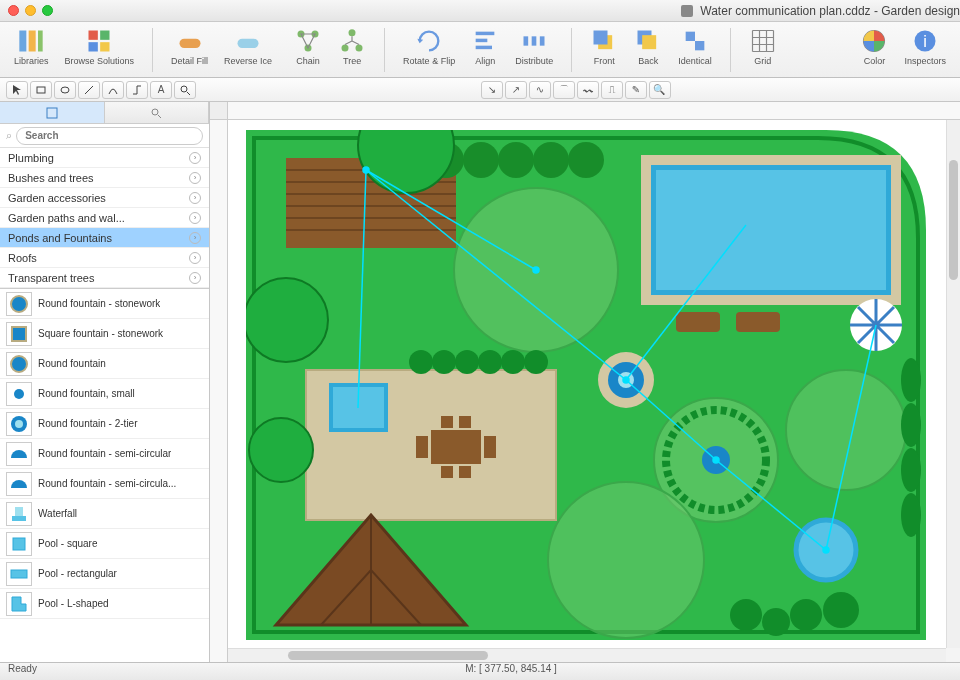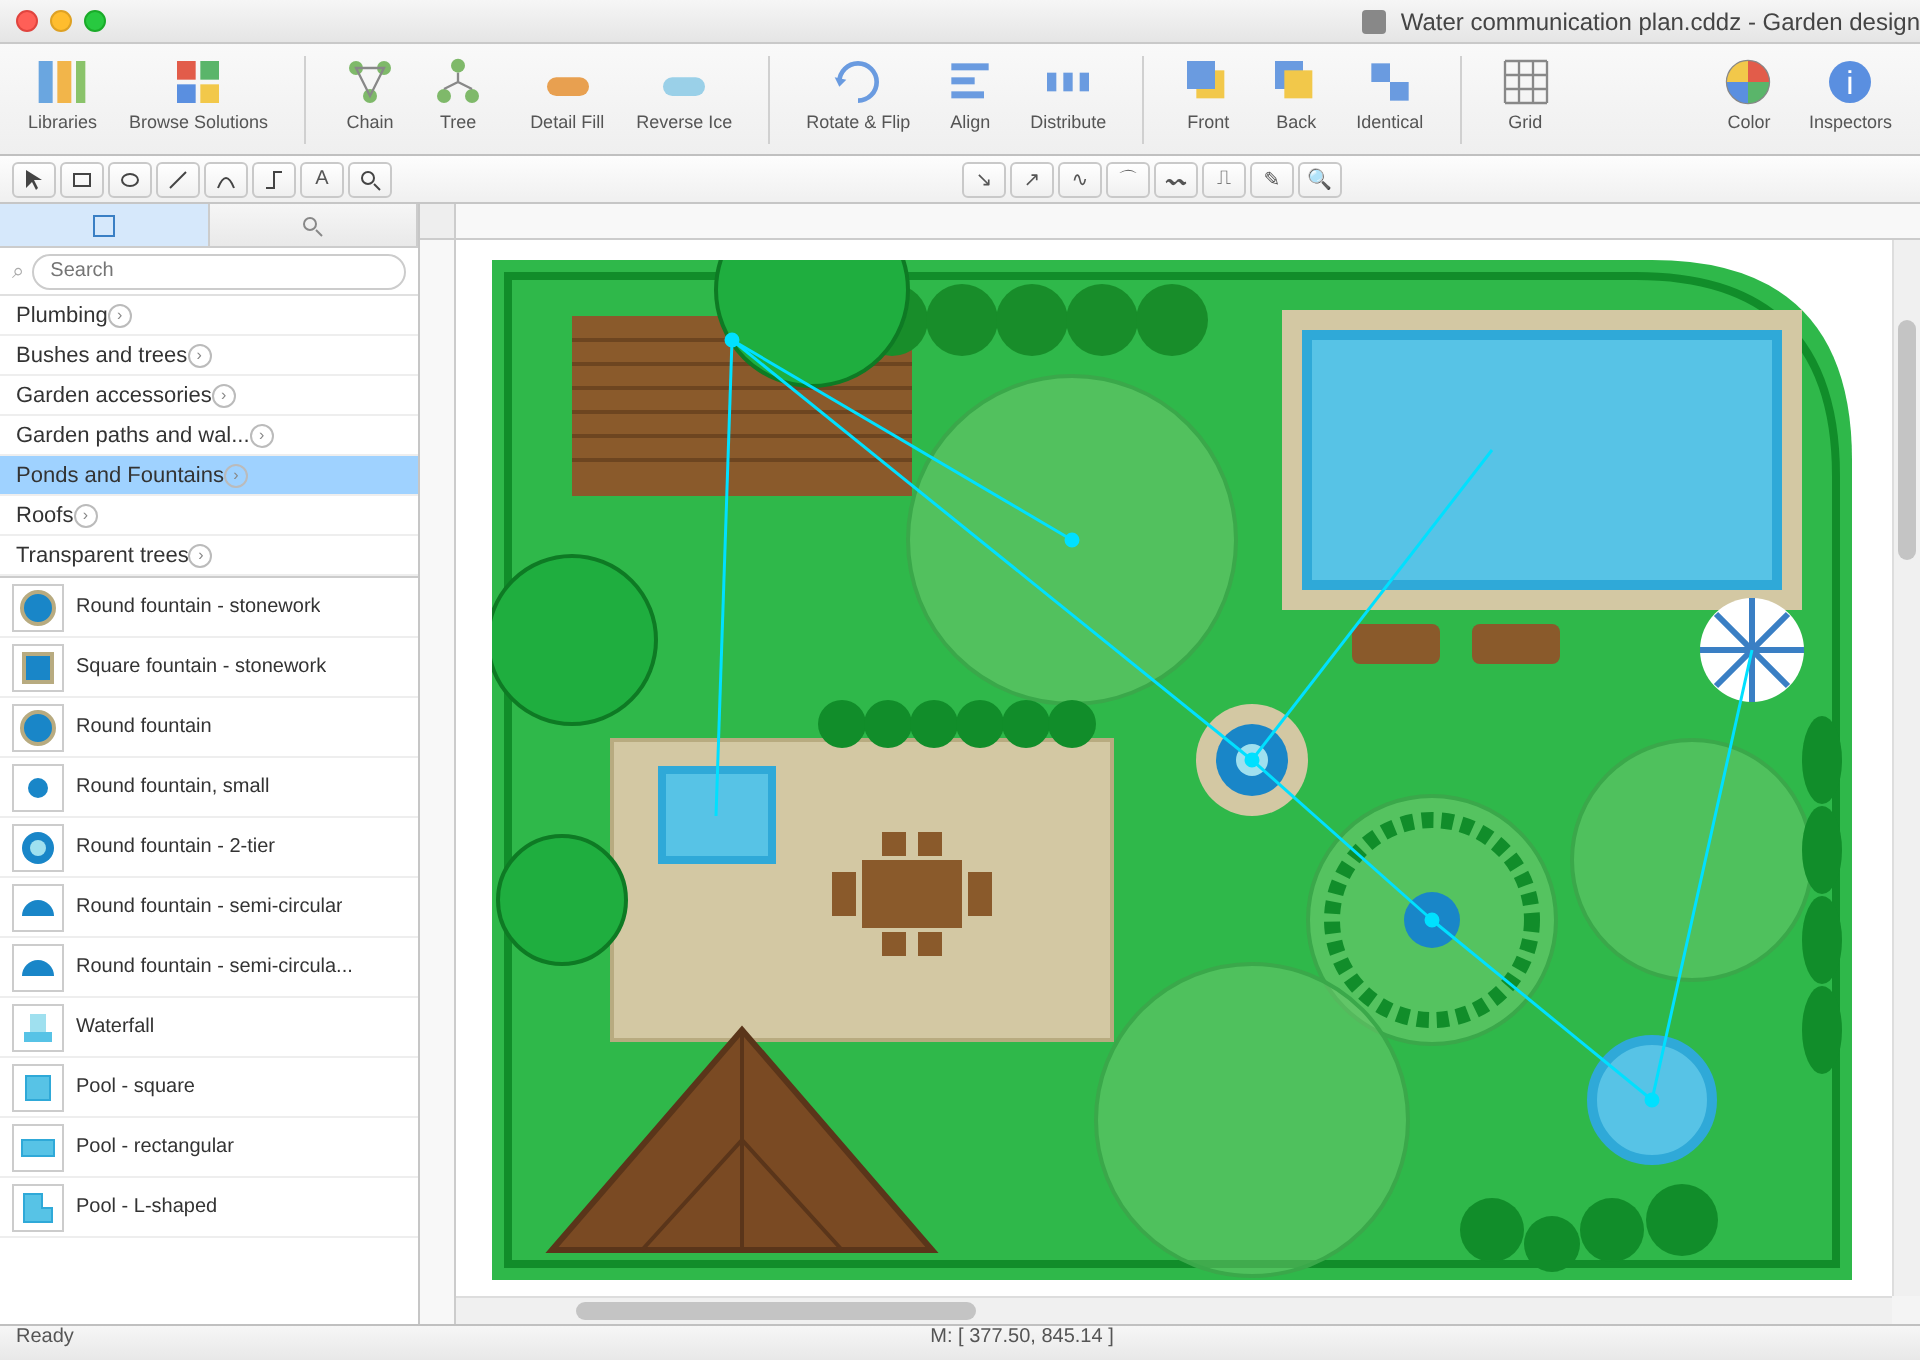--- a/index.html
+++ b/index.html
@@ -29,23 +29,23 @@
 .sbtn svg { width:12px; height:12px; }
 .spacer { flex:1; }
 
 
 .main { display:flex; height: calc(680px - 22px - 56px - 24px - 18px); }
 .sidebar { width: 210px; background:#fff; border-right:1px solid #c6c6c6; display:flex; flex-direction:column; }
 .side-tabs { height:22px; background:linear-gradient(#f6f6f6,#e9e9e9); border-bottom:1px solid #ccc; display:flex;}
 .side-tab { flex:1; display:flex; align-items:center; justify-content:center; border-right:1px solid #ccc; font-size:11px; color:#555;}
 .side-tab.active { background:#d6e8fb; }
 .searchrow { height:24px; display:flex; align-items:center; padding:0 6px; border-bottom:1px solid #e0e0e0;}
-.searchrow input { flex:1; height:18px; border:1px solid #ccc; border-radius:9px; padding:0 20px 0 8px; font-size:10px; outline:none;}
+.searchrow input { flex:1; height:18px; border:1px solid #ccc; border-radius:9px; padding:0 20px 0 8px; font-size:10px; outline:none;font-weight:bold;}
 .cat-list { border-bottom:1px solid #ccc; }
-.cat { height:20px; display:flex; align-items:center; padding:0 8px; border-bottom:1px solid #eee; font-size:11px; color:#333; cursor:pointer;}
+.cat { height:20px; display:flex; align-items:center; justify-content:space-between; padding:0 8px; border-bottom:1px solid #eee; font-size:11px; color:#333; cursor:pointer;}
 .cat.selected { background:#9fd2ff; }
 .cat .arrow { width:12px; height:12px; border:1px solid #bbb; border-radius:50%; font-size:8px; text-align:center; line-height:10px; color:#888;}
 .shape-list { flex:1; overflow-y:auto;}
 .shape { height:30px; display:flex; align-items:center; gap:6px; padding:0 6px; border-bottom:1px solid #eee; cursor:pointer;}
 .thumb { width:26px; height:24px; border:1px solid #ccc; background:#fff; display:flex; align-items:center; justify-content:center; }
 .thumb svg { width:20px; height:20px;}
 .shape .slbl { font-size:10px; color:#333; white-space:nowrap; overflow:hidden; text-overflow:ellipsis;}
 
 
 .canvas-wrap { flex:1; background:#f4f4f4; position:relative; overflow:hidden; display:flex;}
@@ -100,56 +100,56 @@
           </svg>
         </div>
       <span class="lbl">Browse Solutions</span>
     </div>
   </div>
   <div class="tool-sep"></div>
   <div class="tool-group">
     <div class="tool-btn">
       <div class="ic">
           <svg viewBox="0 0 24 24">
+            <rect x="3" y="10" width="18" height="8" rx="4" fill="#e8a050"></rect>
+          </svg>
+        </div>
+      <span class="lbl">Detail Fill</span>
+    </div>
+    <div class="tool-btn">
+      <div class="ic">
+          <svg viewBox="0 0 24 24">
+            <rect x="3" y="10" width="18" height="8" rx="4" fill="#9ad0e8"></rect>
+          </svg>
+        </div>
+      <span class="lbl">Reverse Ice</span>
+    </div>
+  </div>
+  <div class="tool-group">
+    <div class="tool-btn">
+      <div class="ic">
+          <svg viewBox="0 0 24 24">
             <circle cx="6" cy="6" r="3" fill="#7fb96a"></circle>
             <circle cx="18" cy="6" r="3" fill="#7fb96a"></circle>
             <circle cx="12" cy="18" r="3" fill="#7fb96a"></circle>
             <path d="M6 6 L18 6 L12 18 Z" fill="none" stroke="#888"></path>
           </svg>
         </div>
       <span class="lbl">Chain</span>
     </div>
     <div class="tool-btn">
       <div class="ic">
           <svg viewBox="0 0 24 24">
             <circle cx="12" cy="5" r="3" fill="#7fb96a"></circle>
             <circle cx="6" cy="18" r="3" fill="#7fb96a"></circle>
             <circle cx="18" cy="18" r="3" fill="#7fb96a"></circle>
             <path d="M12 8 L12 12 M12 12 L6 15 M12 12 L18 15" stroke="#888" fill="none"></path>
           </svg>
         </div>
       <span class="lbl">Tree</span>
-    </div>
-  </div>
-  <div class="tool-group">
-    <div class="tool-btn">
-      <div class="ic">
-          <svg viewBox="0 0 24 24">
-            <rect x="3" y="10" width="18" height="8" rx="4" fill="#e8a050"></rect>
-          </svg>
-        </div>
-      <span class="lbl">Detail Fill</span>
-    </div>
-    <div class="tool-btn">
-      <div class="ic">
-          <svg viewBox="0 0 24 24">
-            <rect x="3" y="10" width="18" height="8" rx="4" fill="#9ad0e8"></rect>
-          </svg>
-        </div>
-      <span class="lbl">Reverse Ice</span>
     </div>
   </div>
   <div class="tool-sep"></div>
   <div class="tool-group">
     <div class="tool-btn">
       <div class="ic">
           <svg viewBox="0 0 24 24">
             <path d="M4 12 A8 8 0 1 1 12 20" fill="none" stroke="#6a9be0" stroke-width="2"></path>
             <path d="M2 10 L4 14 L7 11 Z" fill="#6a9be0"></path>
           </svg>

